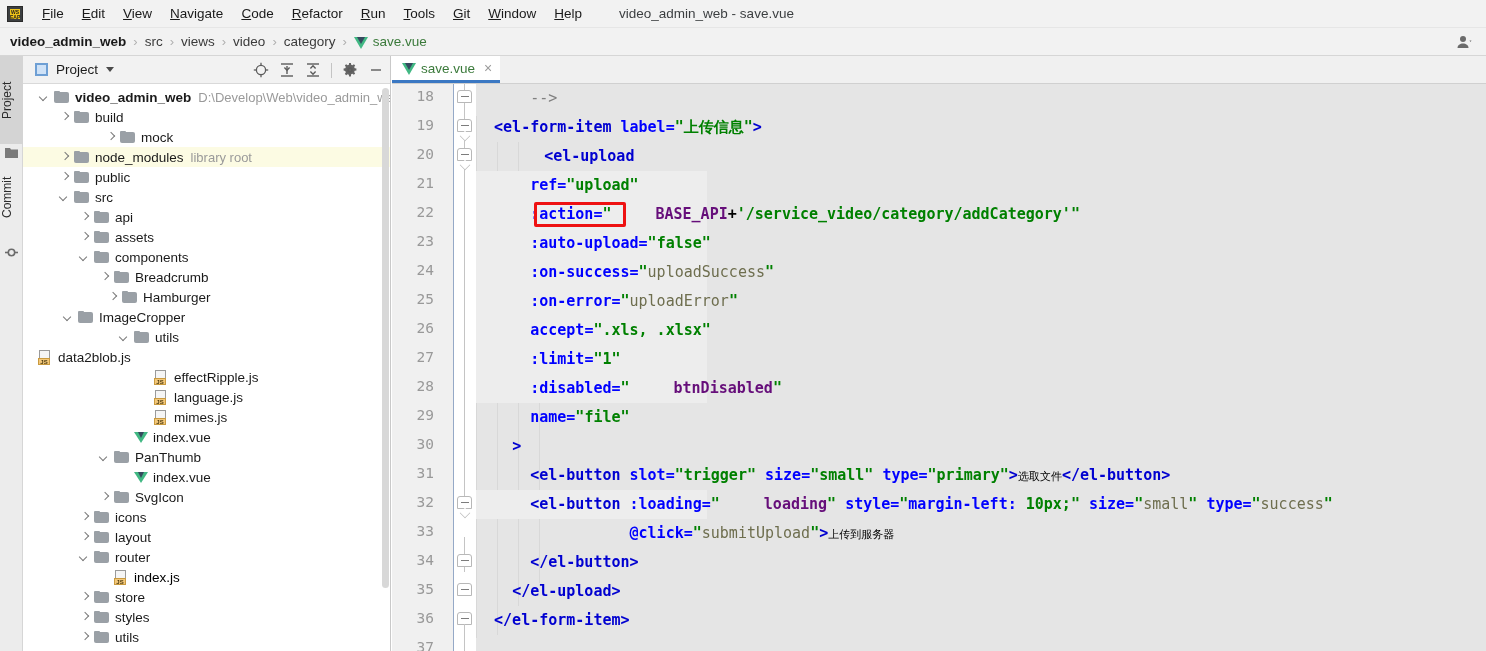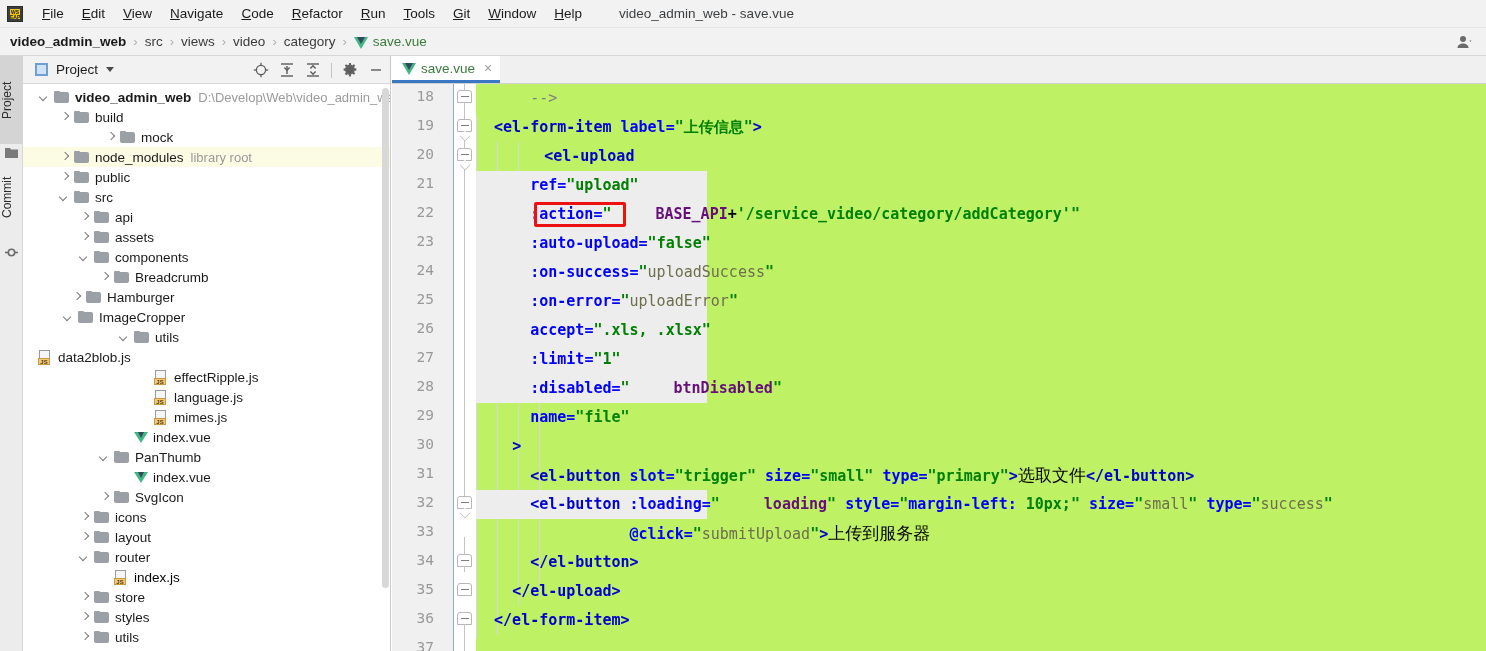--- a/index.html
+++ b/index.html
@@ -197,21 +197,21 @@
   .etab {
     display: flex; align-items: center; padding: 0 8px 0 10px;
     background: #ffffff; border-bottom: 3px solid #3b78c3;
     font-size: 13.5px; color: #3b7a3b; cursor: pointer;
   }
   .etab .closex {
     margin-left: 9px; color: #9b9b9b; font-size: 14px; line-height: 1;
   }
   .codearea {
     position: absolute; top: 28px; left: 0; right: 0; bottom: 0;
-    overflow: hidden; background: #bef264;
+    overflow: hidden; background: #e5e5e5;
   }
   .gutter {
     position: absolute; top: 0; left: 0; width: 62px; height: 100%;
     background: #f0f0f0;
   }
   .gutter-line {
     position: absolute; right: 20px; width: 40px; text-align: right;
     font-family: "DejaVu Sans Mono", monospace; font-size: 14.5px;
     color: #999999;
   }
@@ -257,21 +257,21 @@
   .tk-tag   { color: #0000d0; font-weight: bold; }
   .tk-attr  { color: #0000ff; font-weight: bold; }
   .tk-str   { color: #008000; font-weight: bold; }
   .tk-txt   { color: #000000; }
   .tk-cmt   { color: #808080; }
   .tk-punc  { color: #000000; font-weight: bold; }
   .tk-var   { color: #660e7a; font-weight: bold; padding-left: 44px; }
   .tk-ident { color: #6e6e4e; }
   .tk-path  { color: #008000; font-weight: bold; }
   .tk-css   { color: #0000ff; font-weight: bold; }
-  .tk-cn    { color: #000000; font-family: "DejaVu Sans", sans-serif; font-size: 17px; }
+  .tk-cn    { color: #000000; font-family: "DejaVu Sans", sans-serif; font-size: 11px; }
 
   .redbox {
     position: absolute; border: 3px solid #ee1111; border-radius: 2px;
     pointer-events: none;
   }
 </style>
 </head>
 <body>
 
 <div id="app">
@@ -428,21 +428,21 @@
         <div class="row" style="padding-left: 56px;">
           <span class="arrow down"></span>
           <span class="folder-ico"></span>
           <span>components</span>
         </div>
         <div class="row" style="padding-left: 76px;">
           <span class="arrow right"></span>
           <span class="folder-ico"></span>
           <span>Breadcrumb</span>
         </div>
-        <div class="row" style="padding-left: 48px; text-align: right;">
+        <div class="row" style="padding-left: 84px; text-align: right;">
           <span class="arrow right"></span>
           <span class="folder-ico"></span>
           <span>Hamburger</span>
         </div>
         <div class="row" style="padding-left: 40px;">
           <span class="arrow down"></span>
           <span class="folder-ico"></span>
           <span>ImageCropper</span>
         </div>
         <div class="row" style="padding-left: 96px;">

